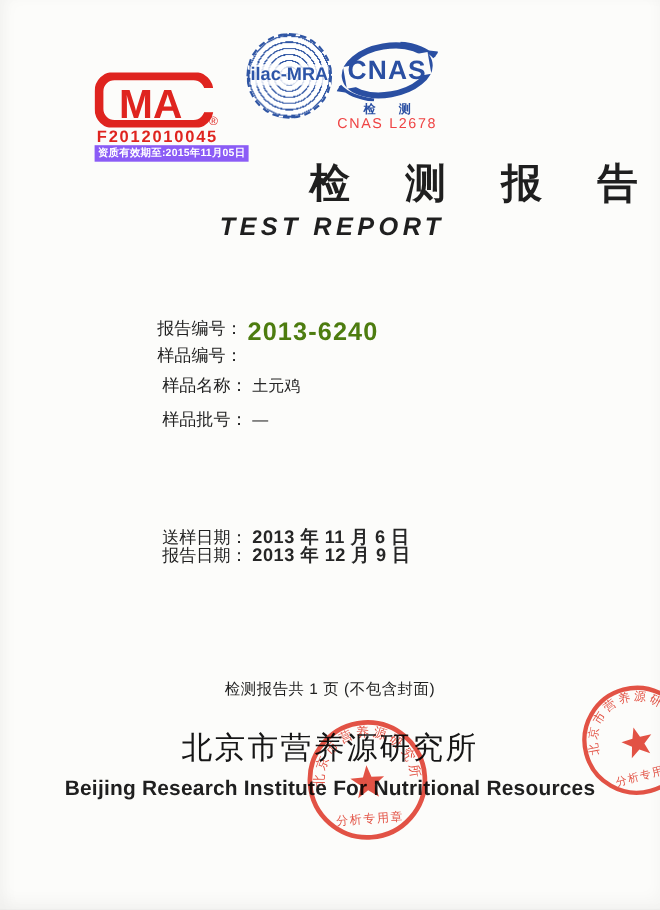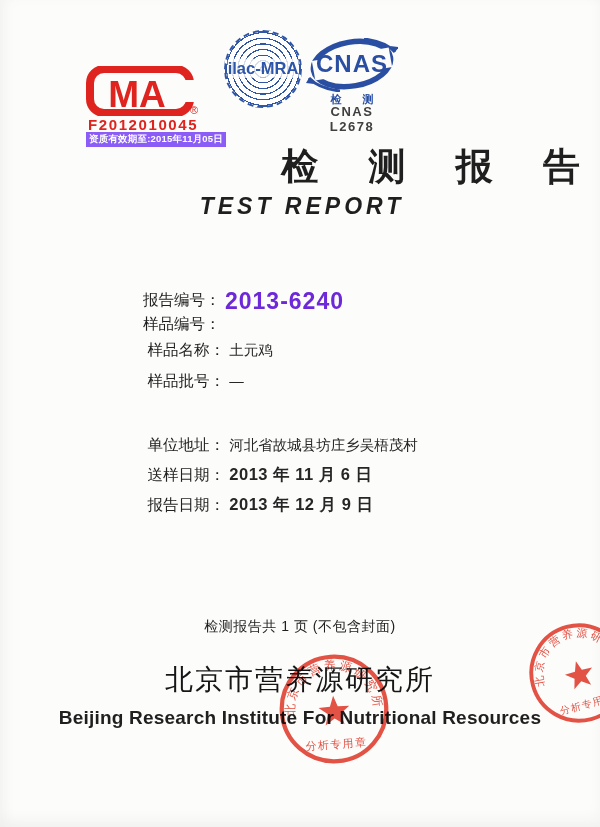--- a/index.html
+++ b/index.html
@@ -20,36 +20,36 @@
   .ilac{left:224px;top:30px;width:78px;height:78px;}
   .ilac-rings{position:absolute;inset:0;border-radius:50%;
     border:2.5px dashed #3056a4;
     background:repeating-radial-gradient(circle at 50% 50%, #ffffff 0 2.1px, #3056a4 2.1px 3.3px, #ffffff 3.3px 5.6px);}
   .ilac-text{position:absolute;left:50%;top:50%;transform:translate(-50%,-54%);
     color:#2d55a8;font-weight:bold;font-size:16.5px;white-space:nowrap;
     background:rgba(255,255,255,.8);padding:0 0;border-radius:2px;}
   .cnas{left:306px;top:38px;width:92px;height:82px;text-align:center;}
   .cnas-type{position:absolute;left:0;top:54px;width:100%;color:#2a4fa2;
     font-size:11px;letter-spacing:9px;text-indent:9px;font-weight:bold;}
-  .cnas-no{position:absolute;left:0;top:66px;width:100%;color:#404040;
-    font-size:13px;font-weight:bold;letter-spacing:1.5px;}
+  .cnas-no{position:absolute;left:0;top:66px;width:100%;color:#ef4444;
+    font-size:13px;font-weight:normal;letter-spacing:1.5px;}
   
   .title-zh{left:0;top:142px;width:100%;text-align:right;font-size:37px;
     font-weight:bold;letter-spacing:20px;text-indent:20px;white-space:nowrap;}
   .title-en{left:0;top:193px;width:100%;text-align:center;font-size:23px;
     font-weight:bold;letter-spacing:4px;text-indent:4px;font-style:italic;}
   
   .fields{left:143px;top:0;width:420px;height:100%;font-size:15.5px;}
   .frow{position:absolute;left:0;white-space:nowrap;text-align:right;}
   .flabel{display:inline-block;width:82px;color:#222;}
   .fvalue{display:inline-block;font-size:14.5px;color:#262626;}
   .fvalue.date{font-size:16.5px;font-weight:600;letter-spacing:.5px;}
   .repblock-labels div{line-height:23.5px;}
   .repno-value{position:absolute;left:82px;top:288px;font-size:23px;
-    font-weight:600;letter-spacing:1px;color:#6d28d9;}
+    font-weight:600;letter-spacing:1px;color:#4d7c0f;}
   
   .page-note{left:0;top:618px;width:100%;text-align:center;font-size:14px;letter-spacing:.5px;}
   .inst-zh{left:0;top:661px;width:100%;text-align:center;font-size:28px;
     font-family:"DejaVu Serif","Liberation Serif",serif;letter-spacing:2px;color:#161616;}
   .inst-en{left:0;top:707px;width:100%;text-align:center;font-size:19px;
     font-weight:bold;letter-spacing:.2px;}
   
   .stamp{position:absolute;color:#e23b2c;opacity:.88;mix-blend-mode:multiply;}
   .stamp-center{left:277px;top:652px;width:114px;height:114px;transform:rotate(-4deg);}
   .stamp-right{left:527px;top:621px;width:104px;height:104px;transform:rotate(-15deg);}
@@ -101,25 +101,21 @@
     <div class="repno-value">2013-6240</div>
 
     <div class="frow" style="top:371px;">
       <span class="flabel">样品批号：</span>
       <span class="fvalue">—</span>
     </div>
     <div class="frow" style="top:340px;">
       <span class="flabel">样品名称：</span>
       <span class="fvalue">土元鸡</span>
     </div>
-    <div class="frow" style="top:435px;">
-      <span class="flabel">单位地址：</span>
-      <span class="fvalue">河北省故城县坊庄乡吴梧茂村</span>
-    </div>
-    <div class="frow" style="top:464px;">
+    <div class="frow" style="top:478px;">
       <span class="flabel">送样日期：</span>
       <span class="fvalue date">2013 年 11 月 6 日</span>
     </div>
     <div class="frow" style="top:494px;">
       <span class="flabel">报告日期：</span>
       <span class="fvalue date">2013 年 12 月 9 日</span>
     </div>
   </div>
 
   <div class="abs page-note">检测报告共 1 页 (不包含封面)</div>

